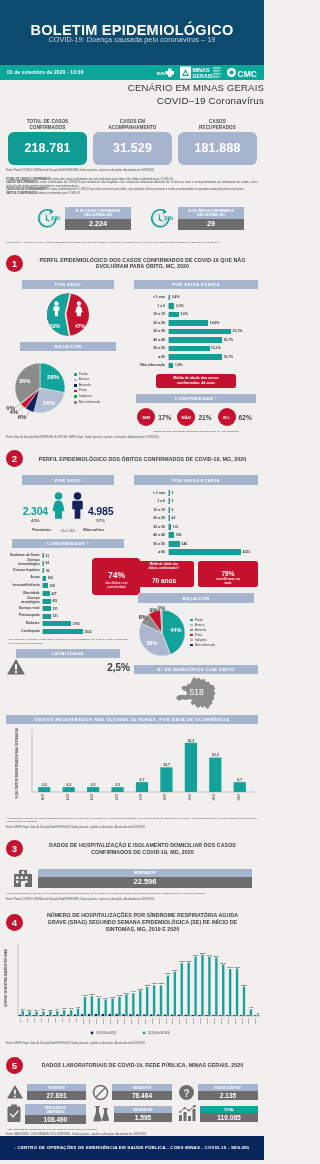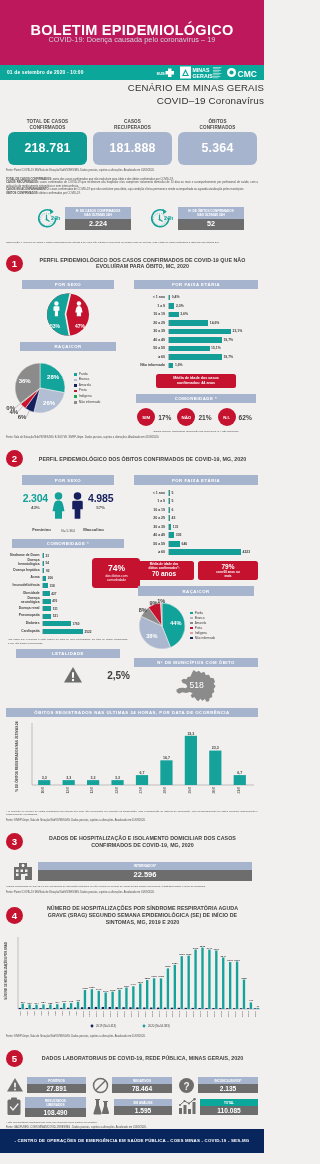--- a/index.html
+++ b/index.html
@@ -1,21 +1,21 @@
 <!DOCTYPE html>
 <html><head>
 <meta charset="utf-8">
 <style>
   *{box-sizing:border-box;margin:0;padding:0}
   html,body{width:264px;}
   body{font-family:"Liberation Sans",sans-serif;background:#f1f0ee;color:#3b3b3b;}
   .page{width:264px;position:relative;overflow:hidden;background:#f1f0ee;}
 
   
-  .hdr{background:#be185d;height:65px;padding-top:23px;text-align:center;}
+  .hdr{background:#0c4a6e;height:65px;padding-top:23px;text-align:center;}
   .hdr h1{font-size:14.5px;font-weight:bold;color:#ffffff;letter-spacing:.25px;line-height:14px;}
   .hdr h2{font-size:7.3px;font-weight:normal;color:#ccd3e0;margin-top:-2px;letter-spacing:.05px;}
 
   .bar{background:#0ba79a;height:15px;display:flex;align-items:center;padding:0 6px 0 7px;justify-content:space-between;}
   .bar .date{font-size:4.9px;color:#fff;font-weight:bold;letter-spacing:.15px;}
   .logos{display:flex;align-items:center;height:21px;}
 
   
   .titleblock{text-align:right;padding:2px 0 3px;}
   .titleblock .t1{font-size:9.6px;color:#333;letter-spacing:.15px;font-weight:normal;}
@@ -57,52 +57,52 @@
 
   
   .agelist{padding:4px 3px 0 0;}
   .agerow{display:flex;align-items:center;height:8.5px;}
   .agerow .n{width:34px;text-align:right;font-size:3.6px;font-weight:bold;color:#3f3f3f;padding-right:3px;letter-spacing:-.05px;}
   .agerow .bwrap{flex:1;display:flex;align-items:center;border-left:.5px solid #b9b9b9;padding-left:0;}
   .agerow .b{height:5.8px;background:#139e98;}
   .agerow .v{font-size:3.4px;font-weight:bold;color:#3f3f3f;padding-left:1.6px;white-space:nowrap;}
 
   .redbox{background:#c4122f;color:#fff;border-radius:2.5px;text-align:center;font-size:3.7px;font-weight:bold;line-height:4.8px;padding:2.5px 4px;}
-  .redbox .big{font-size:6.5px;line-height:8px;}
+  .redbox .big{font-size:6.5px;line-height:8px;margin-top:7px;}
 
   .legend{font-size:3.3px;color:#3f3f3f;line-height:5.6px;}
   .legend div{display:flex;align-items:center;gap:2.2px;}
   .legend i{width:2.6px;height:2.6px;display:inline-block;}
 
   .comorb{display:flex;align-items:center;justify-content:center;gap:3px;padding-top:5px;}
   .cbubble{width:18px;height:18px;border-radius:50%;background:#c4122f;color:#fff;font-size:4.4px;font-weight:bold;display:flex;align-items:center;justify-content:center;}
   .cpct{font-size:6.6px;font-weight:bold;color:#3f3f3f;padding-right:3px;}
 
   .footer{background:#08265c;color:#fff;text-align:center;font-size:4.4px;font-weight:bold;line-height:6px;padding:9px 0;margin-top:0;letter-spacing:.2px;}
 
   
-  .sexrow{display:flex;align-items:flex-start;justify-content:center;gap:2px;padding-top:7px;}
+  .sexrow{display:flex;align-items:flex-end;justify-content:center;gap:2px;padding-top:7px;}
   .sexblk{text-align:center;}
   .sexnum{font-size:10.5px;font-weight:bold;letter-spacing:-.2px;}
   .sexpct{font-size:4.4px;font-weight:bold;color:#5a5a5a;margin-top:1px;}
   .sexlab{font-size:4.2px;font-weight:bold;color:#3f3f3f;margin-top:4px;}
 
   
   .clist{padding:4px 0 0 0;}
   .crow{display:flex;align-items:center;height:7.6px;}
   .crow .n{width:36px;text-align:right;font-size:3.3px;font-weight:bold;color:#3f3f3f;padding-right:2.5px;line-height:3.8px;}
   .crow .bwrap{flex:1;display:flex;align-items:center;border-left:.5px solid #b9b9b9;}
   .crow .b{height:5px;background:#139e98;}
   .crow .v{font-size:3.1px;font-weight:bold;color:#3f3f3f;padding-left:1.6px;}
 
   .mapwrap{position:relative;display:flex;justify-content:center;padding-top:2px;}
   .mapnum{position:absolute;top:50%;left:50%;transform:translate(-46%,-48%);color:#ffffff;font-size:8.6px;font-weight:normal;}
 
   
-  .letal{display:flex;align-items:center;justify-content:flex-end;gap:24px;padding-top:8px;}
+  .letal{display:flex;align-items:center;justify-content:space-between;gap:24px;padding-top:0;}
   .letal .pct{font-size:10px;font-weight:bold;color:#3f3f3f;}
 
   
   .chartbox{padding:4px 6px 0;}
 
   
   .hosp{display:flex;padding:3px 12px 0;gap:10px;}
   .hospcell{flex:1;display:flex;align-items:center;gap:4px;}
   .hospcell .box{flex:1;}
   .hospcell .box .h{background:#a7b4ce;color:#fff;font-size:3.2px;font-weight:bold;text-align:center;padding:2px 0 1.5px;line-height:4.2px;}
@@ -170,28 +170,28 @@
     <div class="t2">COVID–19 Coronavírus</div>
   </div>
 
   <div class="kpis" id="kpiRow">
       <div class="kpi teal">
         <div class="lab">TOTAL DE CASOS
 CONFIRMADOS</div>
         <div class="val">218.781</div>
       </div>
       <div class="kpi blue">
+        <div class="lab">CASOS EM
+ACOMPANHAMENTO</div>
+        <div class="val">31.529</div>
+      </div>
+      <div class="kpi blue">
         <div class="lab">CASOS
 RECUPERADOS</div>
         <div class="val">181.888</div>
-      </div>
-      <div class="kpi blue">
-        <div class="lab">ÓBITOS
-CONFIRMADOS</div>
-        <div class="val">5.364</div>
       </div>
     </div>
 
   <div class="fsrc" style="padding-top:4px">Fonte: Painel COVID-19 MG/Sala de Situação/SubVS/SES/MG. Dados parciais, sujeitos a alterações. Atualizado em 01/09/2020.</div>
   <div class="defs" id="defsBlock">
       <div class="defline"><b>TOTAL DE CASOS CONFIRMADOS:</b><span> soma dos casos confirmados que não evoluíram para óbito e dos óbitos confirmados por COVID-19.</span></div>
       <div class="defline"><b>CASOS RECUPERADOS:</b><span> casos confirmados de COVID-19 que receberam alta hospitalar e/ou cumpriram isolamento domiciliar de 10 dias ou mais e acompanhamento por profissional de saúde, com a aplicação do medicamento sintomático e sem intercorrência.</span></div>
       <div class="defline"><b>CASOS EM ACOMPANHAMENTO:</b><span> casos confirmados de COVID-19 que não evoluíram para óbito, cuja condição clínica permanece sendo acompanhada ou aguarda atualização pelos municípios.</span></div>
       <div class="defline"><b>ÓBITOS CONFIRMADOS:</b><span> óbitos confirmados por COVID-19.</span></div>
     </div>
@@ -217,21 +217,21 @@
           <path d="M39.5 22 A17 17 0 1 1 33 9.2" fill="none" stroke="#15a29b" stroke-width="3"></path>
           <path d="M27.5 3.5 L35.5 9.3 L28.5 14.6 Z" fill="#15a29b"></path>
           <circle cx="21" cy="25" r="12.2" fill="none" stroke="#15a29b" stroke-width="1.7" stroke-dasharray="1.1 2.6"></circle>
           <path d="M21 16 v9 l5.6 3.4" fill="none" stroke="#15a29b" stroke-width="2.3" stroke-linecap="round"></path>
           <circle cx="21" cy="25" r="1.9" fill="#15a29b"></circle>
           <text x="30" y="26" font-family="Liberation Sans, sans-serif" font-size="11" font-weight="bold" fill="#15a29b">24h</text>
         </svg>
         <div class="box">
           <div class="h" style="white-space:pre-line">Nº DE ÓBITOS CONFIRMADOS
 NAS ÚLTIMAS 24H</div>
-          <div class="v">52</div>
+          <div class="v">29</div>
         </div>
       </div>
     </div>
   <div class="fnote" style="padding:10px 6px 0">Observação: o "número de casos e óbitos confirmados nas últimas 24h" pode não retratar a ocorrência do mesmo caso no período, mas o total de casos notificados à SES/MG nas últimas 24h.</div>
 
   <div class="sec">
     <div class="num">1</div>
     <div class="txt">PERFIL EPIDEMIOLÓGICO DOS CASOS CONFIRMADOS DE COVID-19 QUE NÃO EVOLUÍRAM PARA ÓBITO, MC, 2020</div>
   </div>
   <div class="cols">

